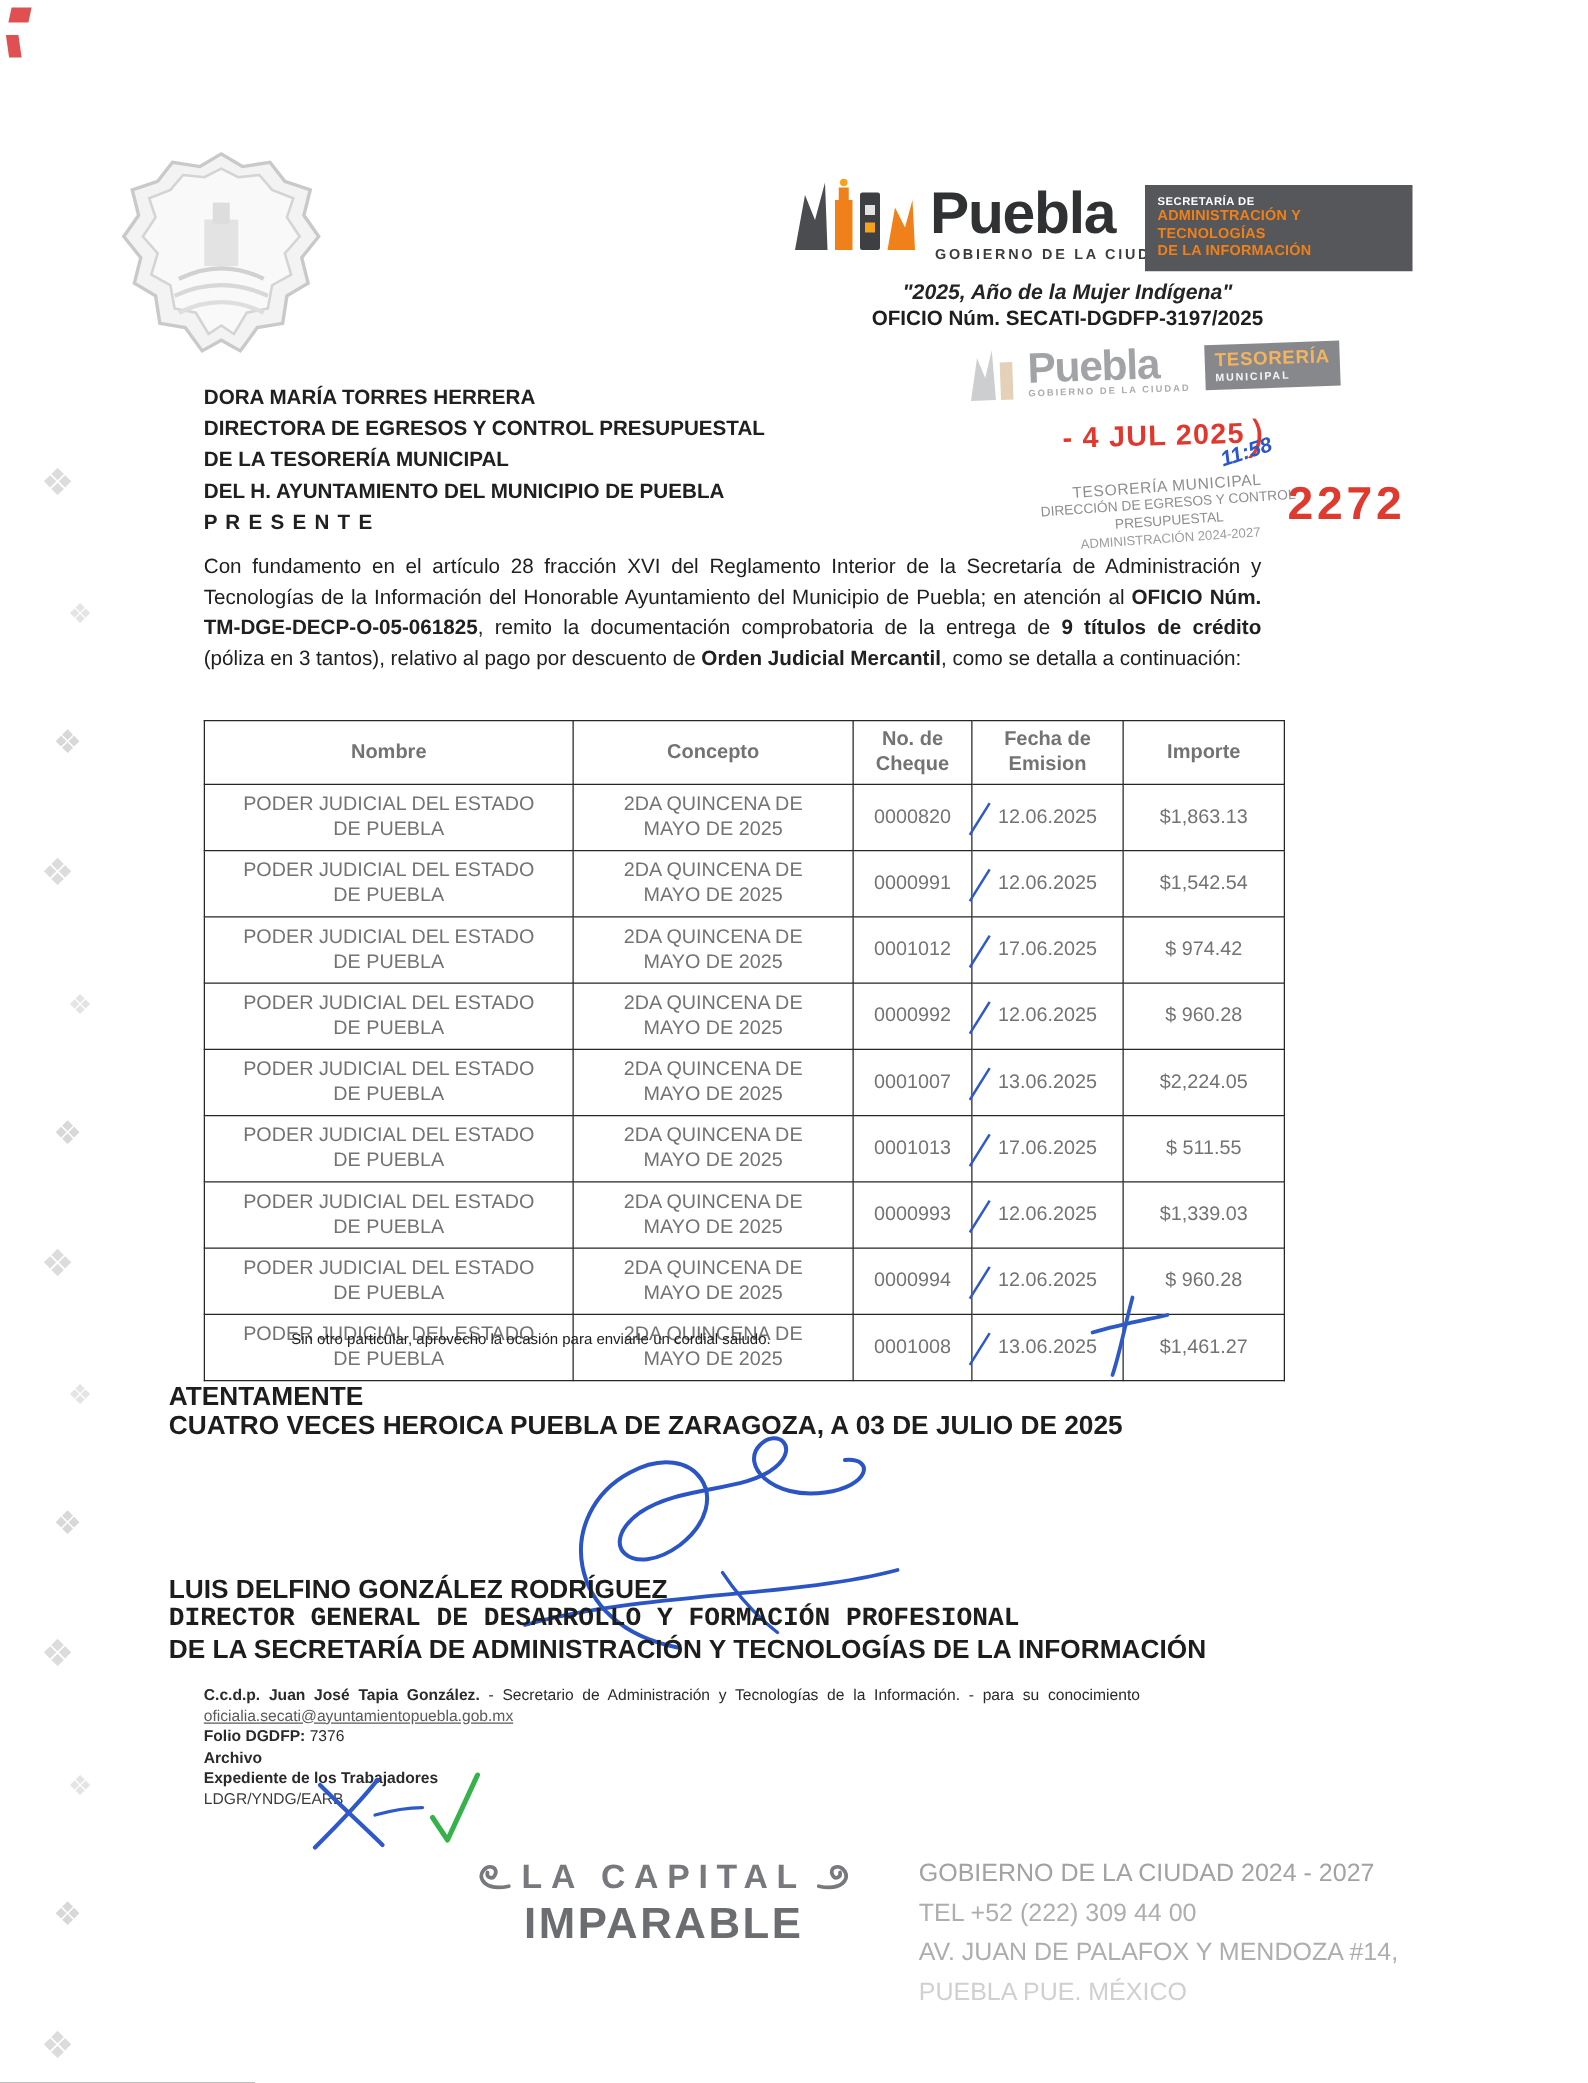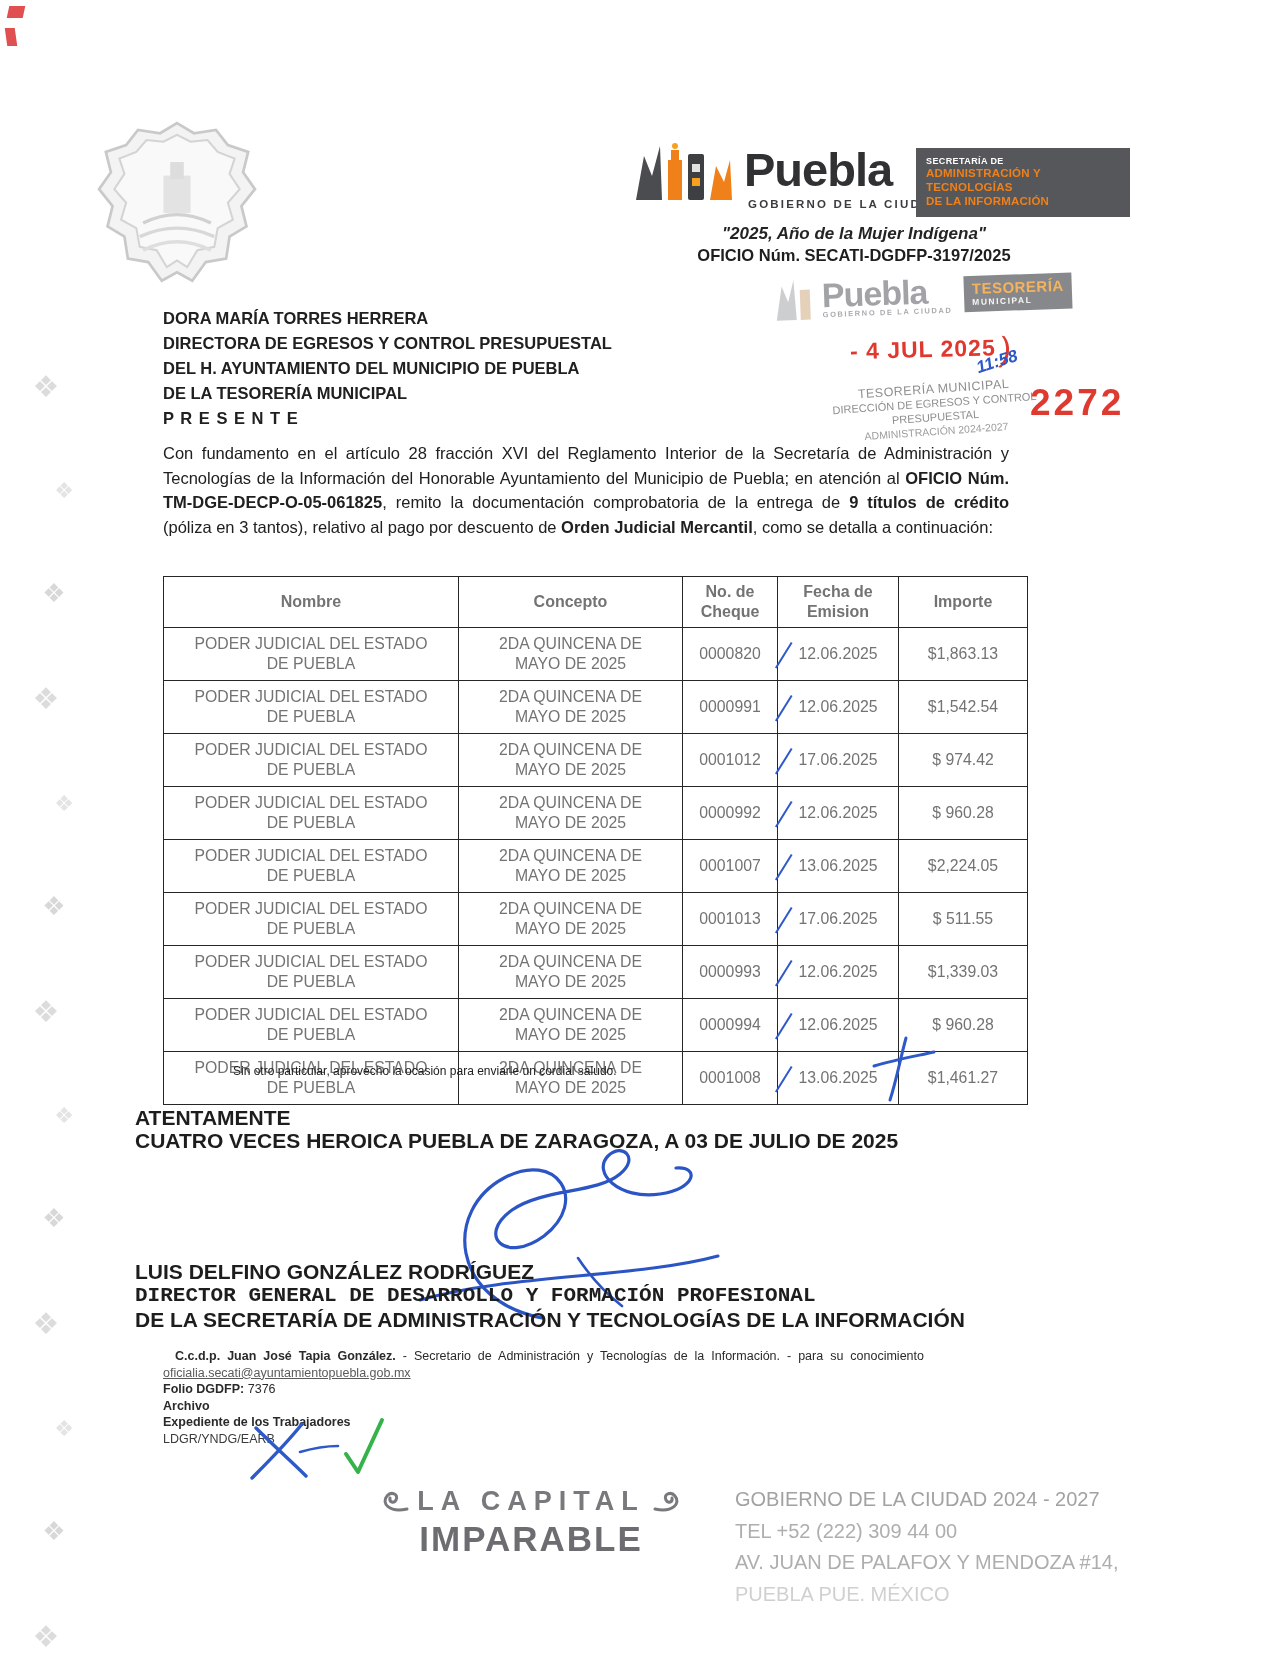--- a/index.html
+++ b/index.html
@@ -106,21 +106,21 @@
   .signer-t1{top:1284px;font-family:Liberation Mono, monospace;}
   .signer-t2{top:1308px;}
 
   .signature-svg{left:392px; top:1138px; width:340px; height:190px;}
   .pen-plus-svg{left:862px; top:1032px; width:80px; height:74px;}
   .pen-bottom-svg{left:242px; top:1412px; width:150px; height:72px;}
 
   
   .cc{left:163px; top:1348px; width:870px; font-size:12.5px;
     line-height:16.5px; color:#2a2a2a;}
-  .cc .line1{word-spacing:3.5px;margin-left:12px;}
+  .cc .line1{word-spacing:3.5px;}
   .cc .bold{font-weight:700;}
   .cc .email{color:#5a5a5a; text-decoration:underline;}
   .cc .folio-label{font-weight:700;}
   .cc .initials{color:#3a3a3a;}
 
   
   .capital-logo{left:378px; top:1486px; width:306px; text-align:center; color:#77797c;}
   .capital-top{display:flex; align-items:center; justify-content:center; gap:8px;}
   .capital-line1{font-size:27px; font-weight:800; letter-spacing:7px; white-space:nowrap;}
   .capital-line2{font-size:35px; font-weight:800; letter-spacing:2px; color:#6b6d70; margin-top:2px;}
@@ -214,22 +214,22 @@
   <div class="abs office-stamp">
     <div class="o1">TESORERÍA MUNICIPAL</div>
     <div class="o2">DIRECCIÓN DE EGRESOS Y CONTROL</div>
     <div class="o3">PRESUPUESTAL</div>
     <div class="o4">ADMINISTRACIÓN 2024-2027</div>
   </div>
 
   <div class="abs recipient">
     <div class="rname">DORA MARÍA TORRES HERRERA</div>
     <div class="rline">DIRECTORA DE EGRESOS Y CONTROL PRESUPUESTAL</div>
+    <div class="rline">DE LA TESORERÍA MUNICIPAL</div>
     <div class="rline">DEL H. AYUNTAMIENTO DEL MUNICIPIO DE PUEBLA</div>
-    <div class="rline">DE LA TESORERÍA MUNICIPAL</div>
     <div class="rpresent">P R E S E N T E</div>
   </div>
 
   <div class="abs body-par"><span>Con fundamento en el artículo 28 fracción XVI del Reglamento Interior de la Secretaría de Administración y Tecnologías de la Información del Honorable Ayuntamiento del Municipio de Puebla; en atención al </span><span class="b">OFICIO Núm. TM-DGE-DECP-O-05-061825</span><span>, remito la documentación comprobatoria de la entrega de </span><span class="b">9 títulos de crédito</span><span> (póliza en 3 tantos), relativo al pago por descuento de </span><span class="b">Orden Judicial Mercantil</span><span>, como se detalla a continuación:</span></div>
 
   <div class="abs tbl-wrap">
     <table class="payments">
       <colgroup>
         <col class="col-nombre">
           <col class="col-concepto">

